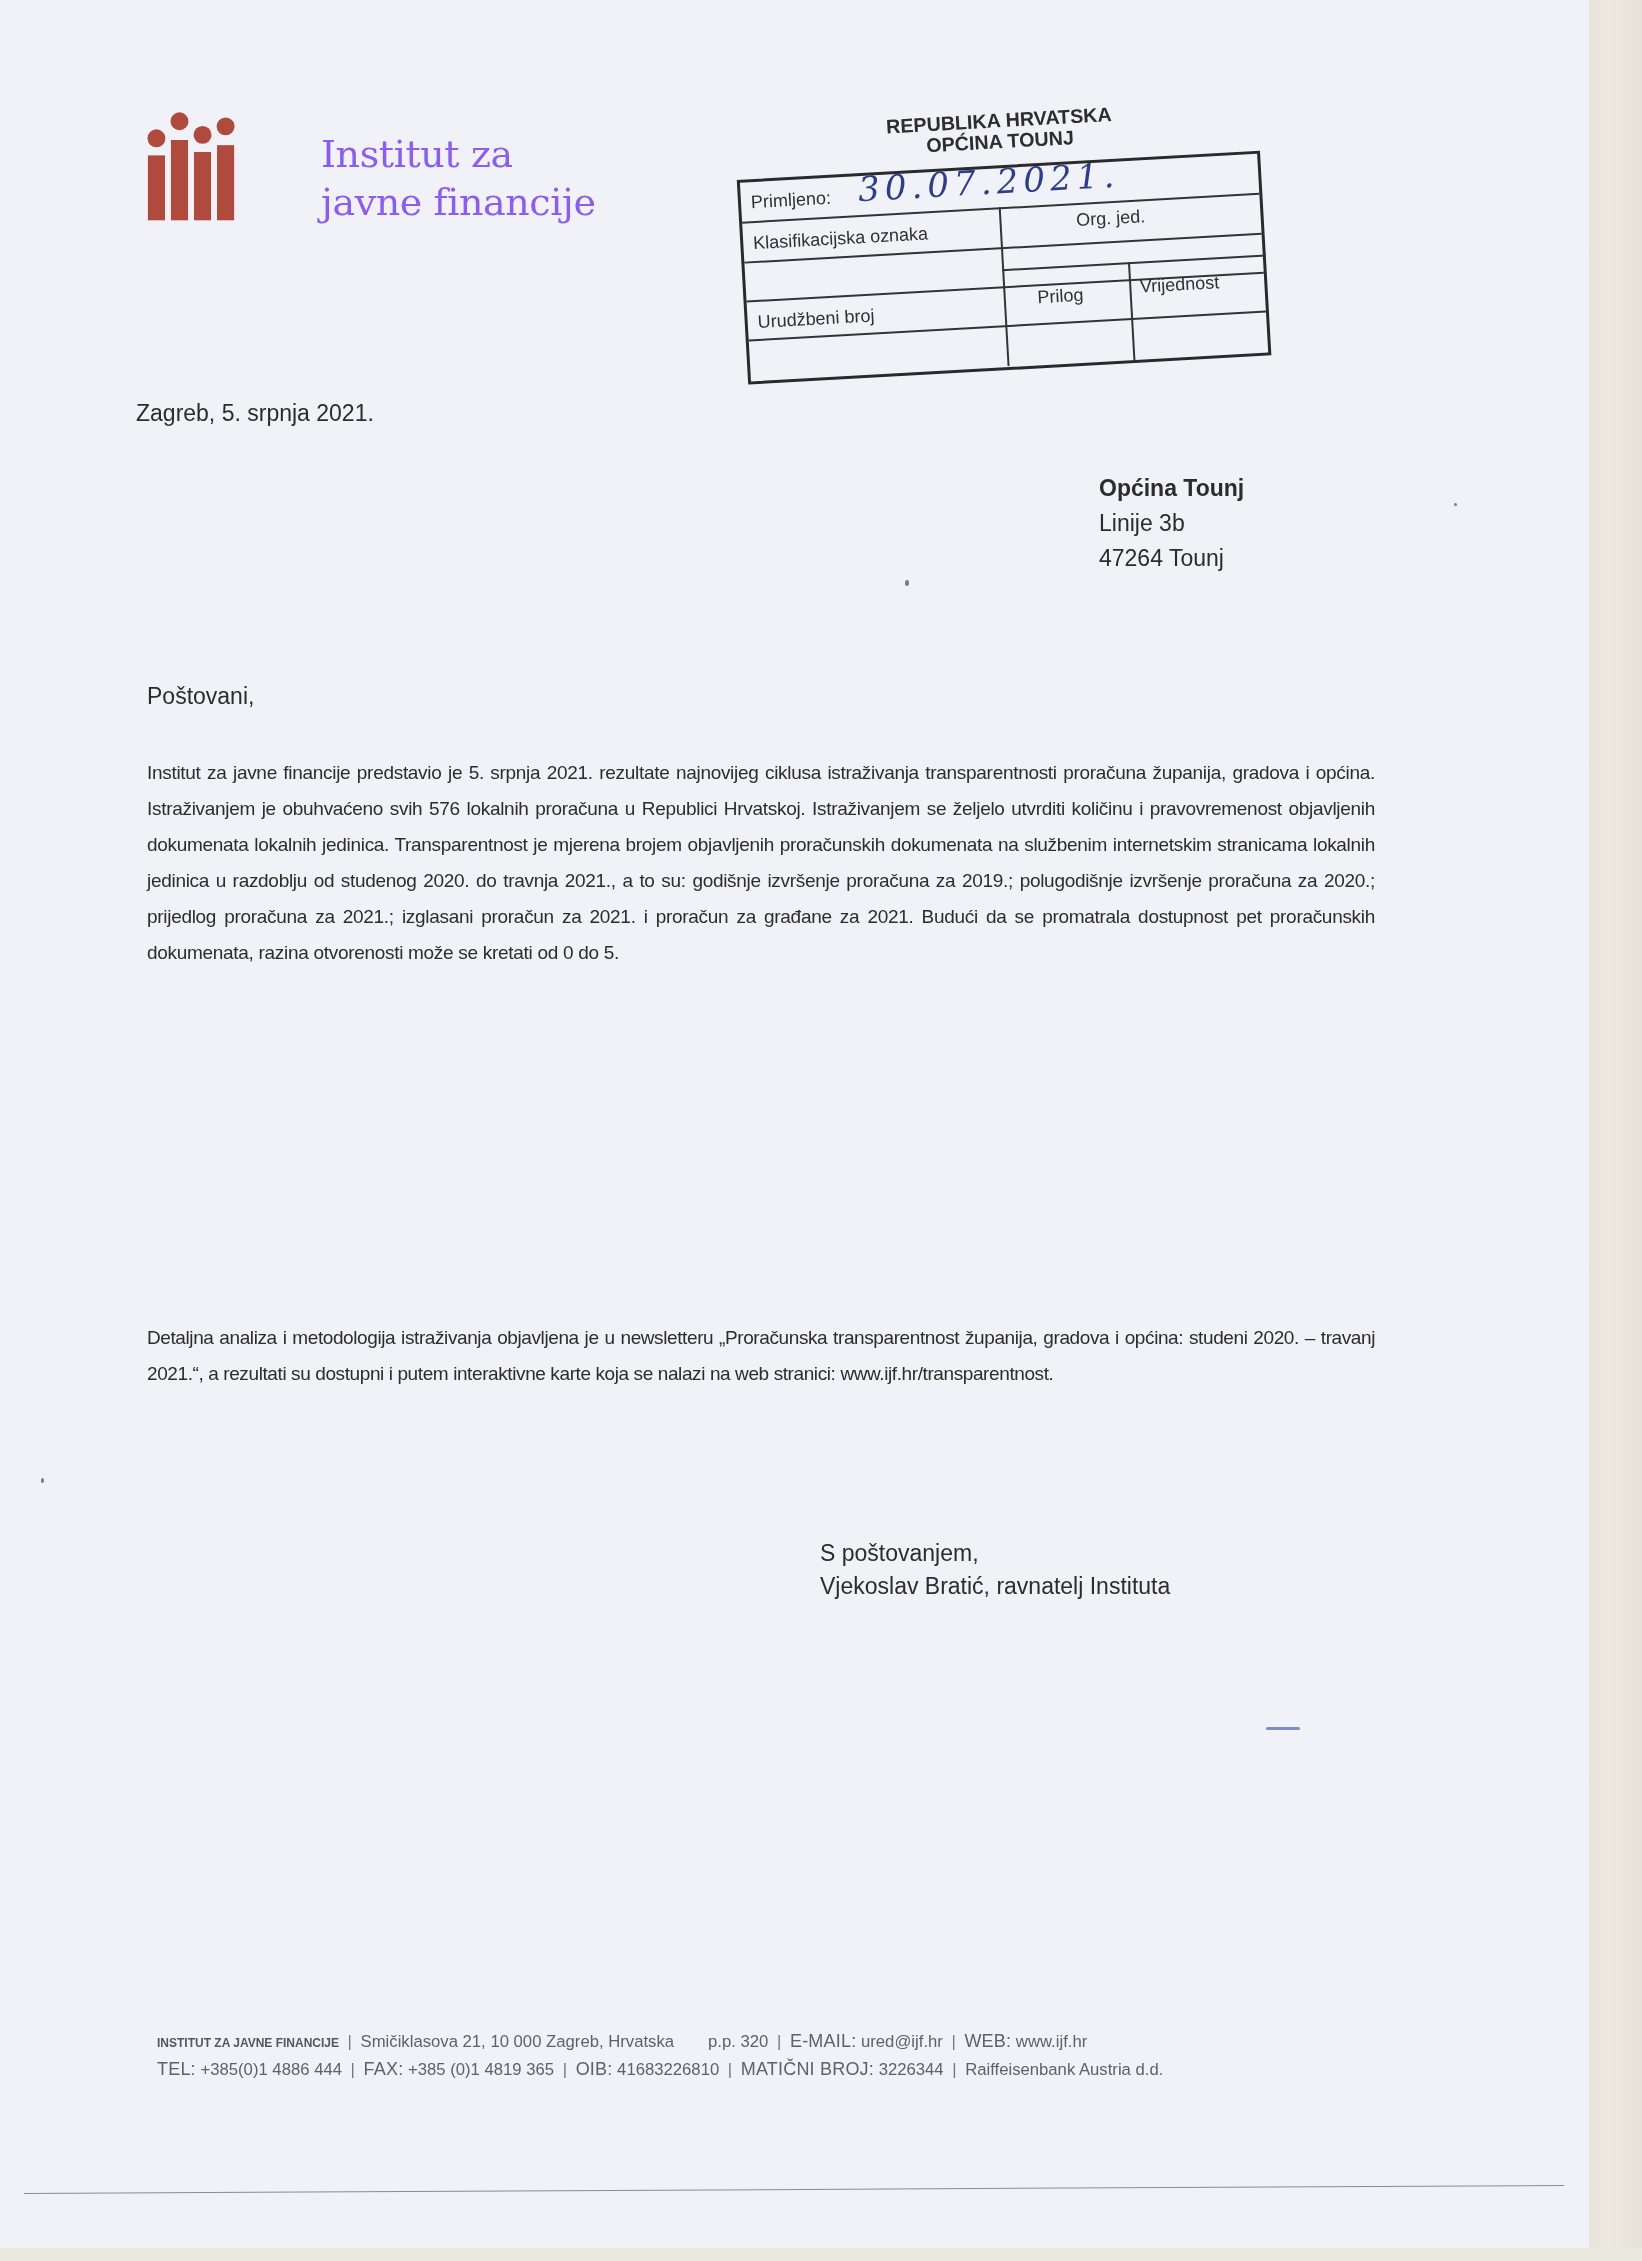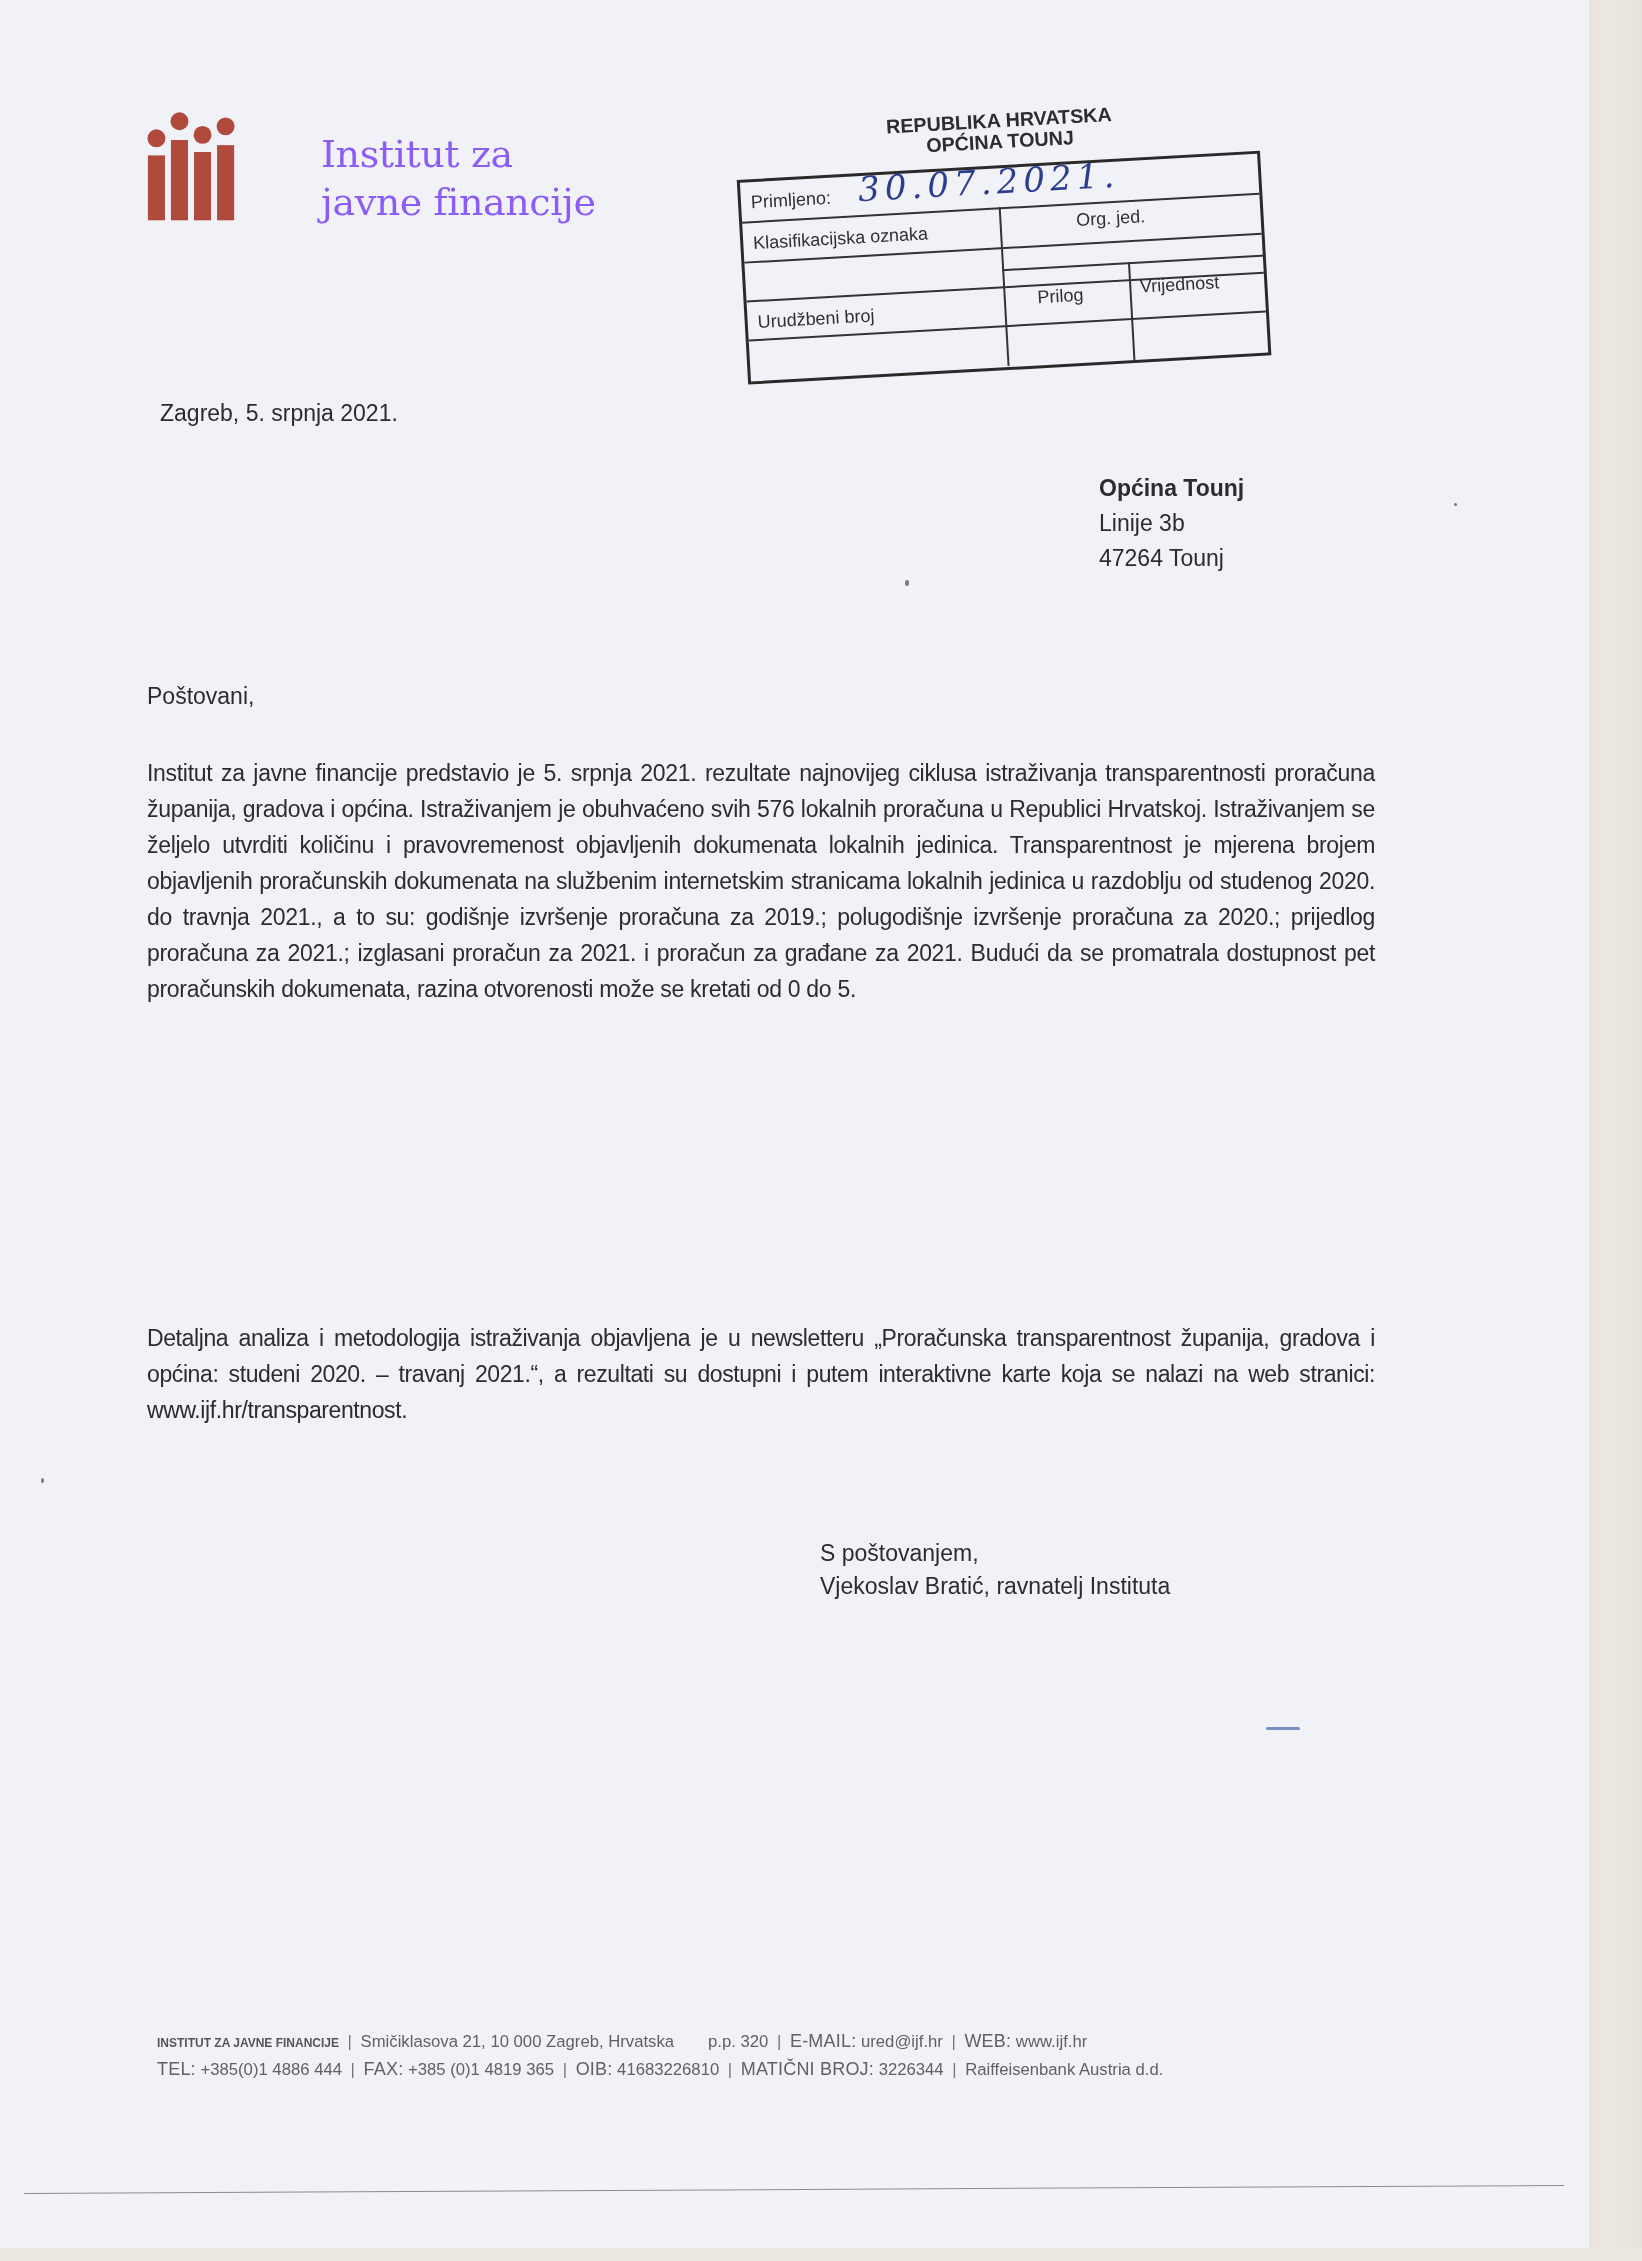--- a/index.html
+++ b/index.html
@@ -104,32 +104,32 @@
       letter-spacing: 5.1px;
     }
 
     
     .text {
       position: absolute;
       font-family: "Liberation Sans", sans-serif;
       color: #2c2c2c;
       font-size: 23px;
     }
-    .date-line { left: 160px; top: 400px; }
+    .date-line { left: 136px; top: 400px; }
     .recipient { left: 1099px; top: 471px; line-height: 35px; }
     .recipient .name { font-weight: bold; }
     .recipient span { display: block; }
     .salutation { left: 147px; top: 683px; }
 
     .para {
       position: absolute;
       left: 147px;
       width: 1228px;
       font-family: "Liberation Sans", sans-serif;
-      font-size: 23px;
+      font-size: 19px;
       line-height: 36px;
       color: #2c2c2c;
       text-align: justify;
       letter-spacing: -0.3px;
     }
     .para-1 { top: 755px; }
     .para-2 { top: 1186px; font-weight: bold; letter-spacing: -0.7px; }
     .para-3 { top: 1320px; letter-spacing: -0.4px; }
 
     .closing {

